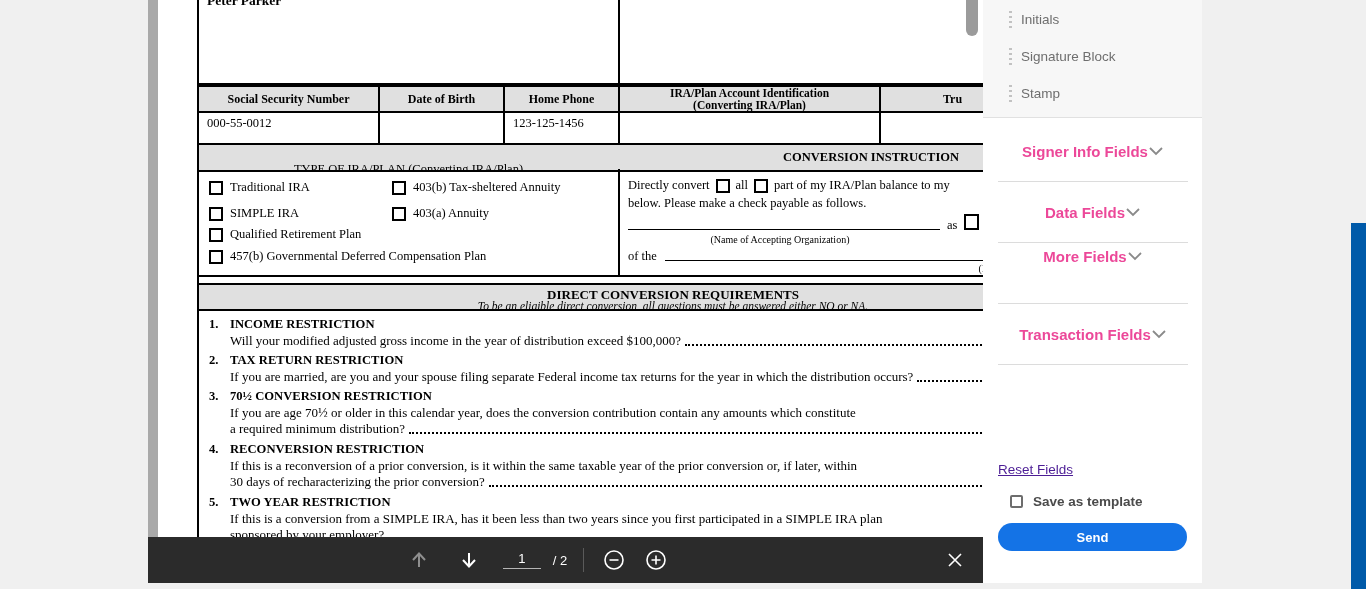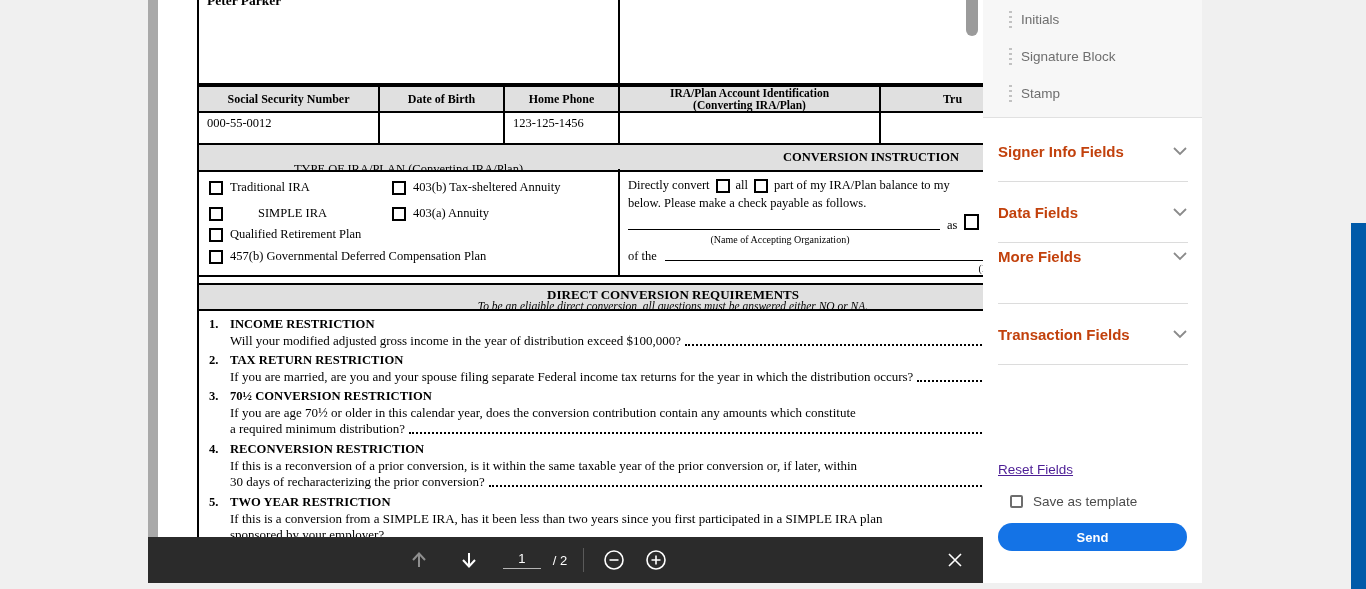--- a/index.html
+++ b/index.html
@@ -36,21 +36,21 @@
           border-bottom:2px solid #000; }
   .srow .scell-l { width:423px; border-left:2px solid #000; border-right:2px solid #000; display:flex;
                    align-items:center; justify-content:center; font-weight:normal; font-size:12.5px;margin-top:24px; }
   .srow .scell-r { width:527px; position:relative; }
   .srow .scell-r span { position:absolute; left:163px; top:5px; font-weight:bold; font-size:12.5px; white-space:nowrap; }
 
   .type-box { position:absolute; left:0; top:172px; width:423px; height:105px; background:#fff;
               border-left:2px solid #000; border-right:2px solid #000; border-bottom:2px solid #000; }
   .opt { position:absolute; display:flex; align-items:center; white-space:nowrap; font-size:12.5px; }
   .cb { width:14px; height:14px; border:2px solid #000; background:#fff; flex:none; margin-right:7px; }
-  .o1 { left:10px; top:8px; }  .o2 { left:10px; top:34px;gap:28px; }  .o3 { left:10px; top:55px; }  .o4 { left:10px; top:77px; }
+  .o1 { left:10px; top:8px; }  .o2 { left:10px; top:34px; }  .o3 { left:10px; top:55px; }  .o4 { left:10px; top:77px; }
   .o5 { left:193px; top:8px; } .o6 { left:193px; top:34px; }
 
   .conv-box { position:absolute; left:423px; top:172px; width:527px; height:105px; background:#fff;
               border-bottom:2px solid #000; font-size:12.5px; }
   .cl1 { position:absolute; left:8px; top:6px; display:flex; align-items:center; gap:6px; white-space:nowrap; }
   .cl1 .cb { margin-right:0; }
   .cl2 { position:absolute; left:8px; top:24px; white-space:nowrap; }
   .cl3-line { position:absolute; left:8px; top:44px; width:312px; height:14px; border-bottom:1px solid #000; }
   .cl3-as { position:absolute; left:327px; top:46px; }
   .cl3-box { position:absolute; left:344px; top:42px; width:15px; height:16px; border:2px solid #000; }
@@ -86,27 +86,27 @@
   
   .panel { position:absolute; left:983px; top:0; width:219px; height:583px; background:#ffffff; }
   .fields-top { position:absolute; left:0; top:0; width:100%; height:118px; background:#f7f7f7; border-bottom:1px solid #e1e1e1; }
   .field-item { position:absolute; left:0; width:100%; height:30px; display:flex; align-items:center; cursor:grab; }
   .fi-1 { top:4px; } .fi-2 { top:41px; } .fi-3 { top:78px; }
   .drag-handle { margin-left:26px; width:3px; height:17px;
                  background:repeating-linear-gradient(to bottom,#c2c2c2 0 2px, transparent 2px 5px); }
   .field-item span.lbl { margin-left:9px; font-size:13.5px; color:#6e6e6e; }
 
   .sec { position:absolute; left:15px; width:190px; height:32px; display:flex; align-items:center;
-         justify-content:space-between; color:#c2410c; font-weight:bold; font-size:15px; cursor:pointer; }
+         justify-content:center; color:#ec4899; font-weight:bold; font-size:15px; cursor:pointer; }
   .sec-1 { top:135px; } .sec-2 { top:196px; } .sec-3 { top:240px; } .sec-4 { top:318px; }
   .sec-divider { position:absolute; left:15px; width:190px; height:1px; background:#dcdcdc; }
   .sd-1 { top:181px; } .sd-2 { top:242px; } .sd-3 { top:303px; } .sd-4 { top:364px; }
 
   .reset-link { position:absolute; left:15px; top:462px; font-size:13.5px; color:#4c1d95; text-decoration:underline; cursor:pointer; }
-  .save-row { position:absolute; left:17px; top:494px; display:flex; align-items:center; }
+  .save-row { position:absolute; left:17px; top:494px; display:flex; align-items:center;font-weight:bold; }
   .save-cb { width:13px; height:13px; border:2px solid #6d6d6d; border-radius:2px; background:#fff; }
   .save-row span { margin-left:10px; font-size:13.5px; color:#4b4b4b; }
   .send-btn { position:absolute; left:15px; top:523px; width:189px; height:28px; border-radius:14px; background:#1473e6;
               color:#fff; font-weight:bold; font-size:13px; display:flex; align-items:center; justify-content:center;
               border:none; cursor:pointer; font-family:"Liberation Sans", sans-serif; }
 
   .window-scrollbar { position:absolute; left:1351px; top:223px; width:15px; height:366px; background:#005aa9; }
 </style>
 </head>
 <body>

